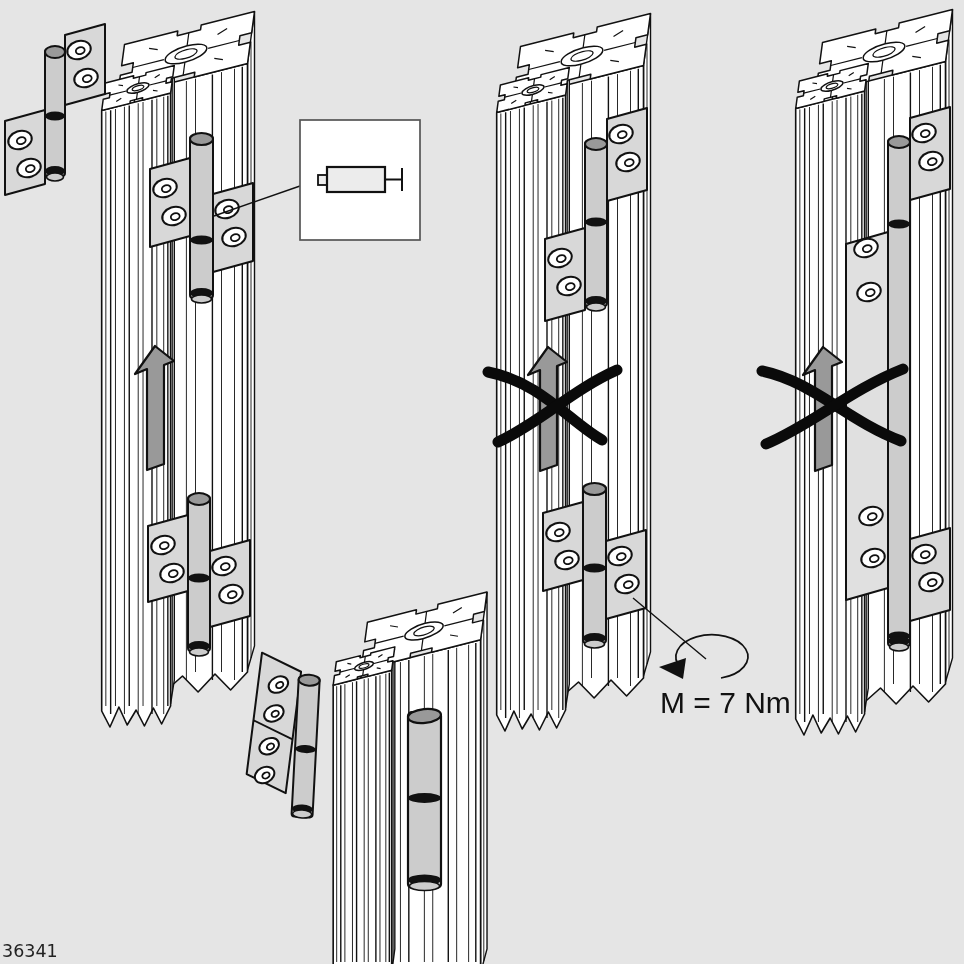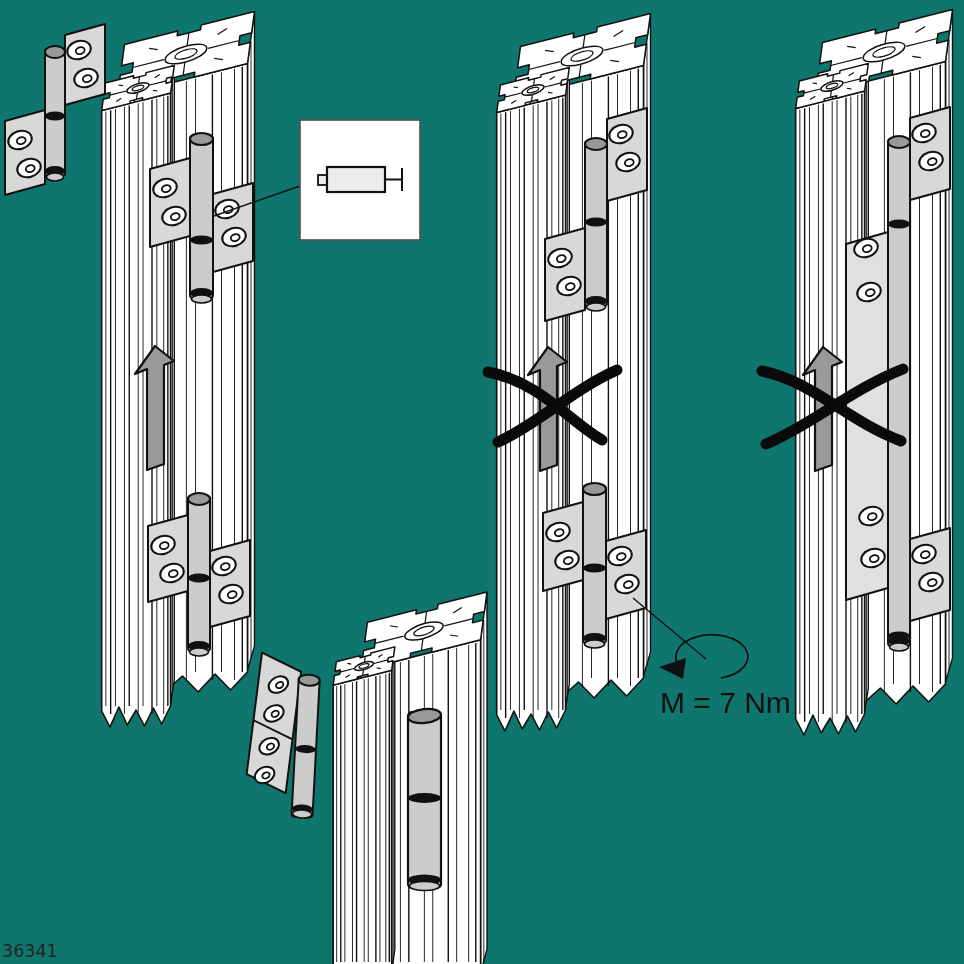--- a/index.html
+++ b/index.html
@@ -1,16 +1,16 @@
 <!DOCTYPE html>
 <html><head>
 <meta charset="utf-8">
 <style>
   html,body{margin:0;padding:0;background:#fff;}
-  .stage{position:relative;width:964px;height:964px;background:#0f766e;overflow:hidden;
+  .stage{position:relative;width:964px;height:964px;background:#e5e5e5;overflow:hidden;
          font-family:"Liberation Sans","DejaVu Sans",sans-serif;}
   svg{display:block;}
   .torque{font-family:"Liberation Sans","DejaVu Sans",sans-serif;font-size:30px;fill:#111;}
   .fig{font-family:"DejaVu Sans","Liberation Sans",sans-serif;font-size:17.5px;fill:#222;}
 </style>
 </head>
 <body>
 
 <div class="stage">
 <svg id="diagram" viewBox="0 0 964 964" width="964" height="964">

